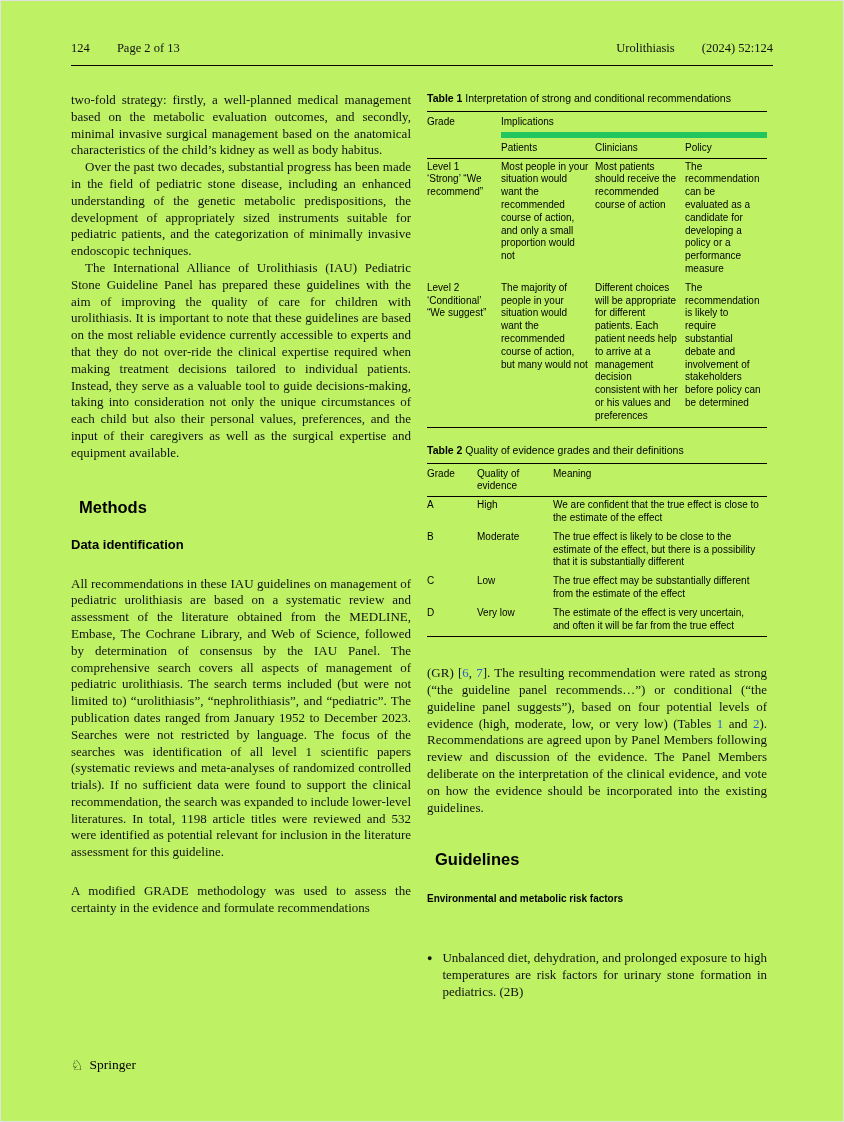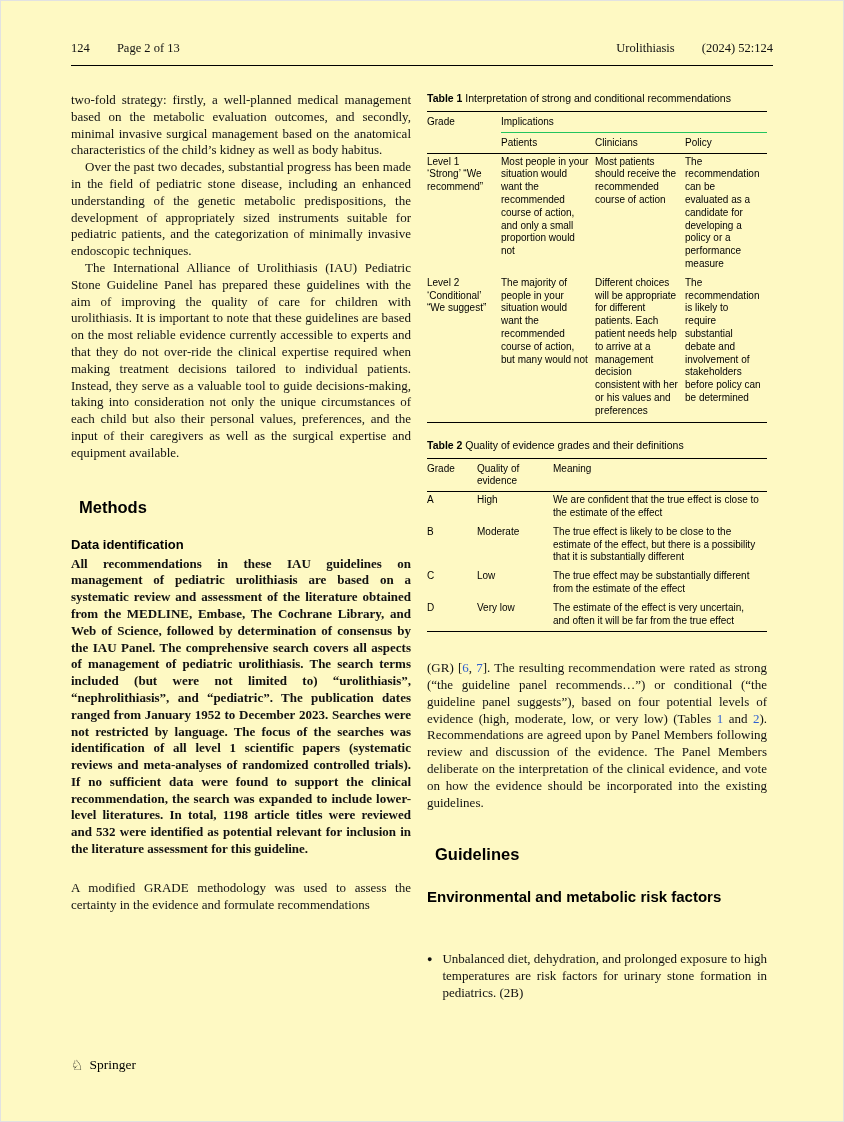--- a/index.html
+++ b/index.html
@@ -1,19 +1,19 @@
 <!DOCTYPE html>
 <html lang="en" style="--link-color: #2e5fd0;"><head>
 <meta charset="utf-8">
 <style>
   * { margin:0; padding:0; box-sizing:border-box; }
   html, body { background:#ffffff; }
   body { width:844px; height:1122px; }
   .page {
-    width:844px; height:1122px; background:#fef9c3; position:relative;
+    width:844px; height:1122px; background:#bef264; position:relative;
     padding:40px 70px 0 70px;
     font-family:"Liberation Serif", serif; color:#111;
     border:1px solid #e2e2e2;
   }
   
   .page-header {
     display:flex; justify-content:space-between; align-items:baseline;
     font-size:12.5px; padding-bottom:9px; border-bottom:1px solid #000;
   }
   .hdr-group span + span { margin-left:24px; }
@@ -22,43 +22,43 @@
   .col { width:340px; }
   
   .body-par {
     font-size:13px; line-height:16.8px; text-align:justify;
     hyphens:auto; -webkit-hyphens:auto;
   }
   .indent { text-indent:14px; }
   
   .h-sec { font-family:"Liberation Sans", sans-serif; font-weight:bold; font-size:16.5px; color:#000; }
   .h-sub { font-family:"Liberation Sans", sans-serif; font-weight:bold; font-size:13px; color:#000; }
-  .h-subsub { font-family:"Liberation Sans", sans-serif; font-weight:bold; font-size:15px; color:#000; }
+  .h-subsub { font-family:"Liberation Sans", sans-serif; font-weight:bold; font-size:10px; color:#000; }
   .methods-h { margin:36px 8px 0; }
   .dataid-h { margin:20px 0 0; }
-  .dataid-p { margin-top:4px;font-weight:bold; }
+  .dataid-p { margin-top:24px; }
   .recom-h { margin:30px 0 0; }
   .recom-p { margin-top:22px; }
   
   .table-block { margin-bottom:16px; }
   .table-caption {
     font-family:Liberation Sans, sans-serif; font-size:10.5px; line-height:13px;
     margin-bottom:6px; color:#000;
   }
   .tbl-label { font-weight:bold; }
   table.tbl {
     width:100%; border-collapse:collapse; table-layout:fixed;
     font-family:"Liberation Sans", sans-serif; font-size:10px; line-height:12.8px;
     border-top:1px solid #000; border-bottom:1px solid #000; color:#000;
   }
   .tbl th, .tbl td { text-align:left; vertical-align:top; font-weight:normal; padding:2px 6px 2px 0; }
   .tbl thead th { padding-top:4px; padding-bottom:3px; }
   .tbl tbody td { padding-bottom:4px; }
   .t1 .th-grade { border-bottom:1px solid #000; }
-  .t1 .th-impl { border-bottom:1px solid #22c55e; }
+  .t1 .th-impl { border-bottom:6px solid #22c55e; }
   .t1 .head2 th { border-bottom:1px solid #000; }
   .t2 thead th { border-bottom:1px solid #000; }
   
   .gr-par { margin-top:28px; }
   .ref-link { color:var(--link-color, #2e5fd0); text-decoration:none; cursor:pointer; }
   
   .guidelines-h { margin:34px 8px 0; }
   .risk-h { margin:42px 0 0; }
   .env-h { margin:24px 0 0; }
   

